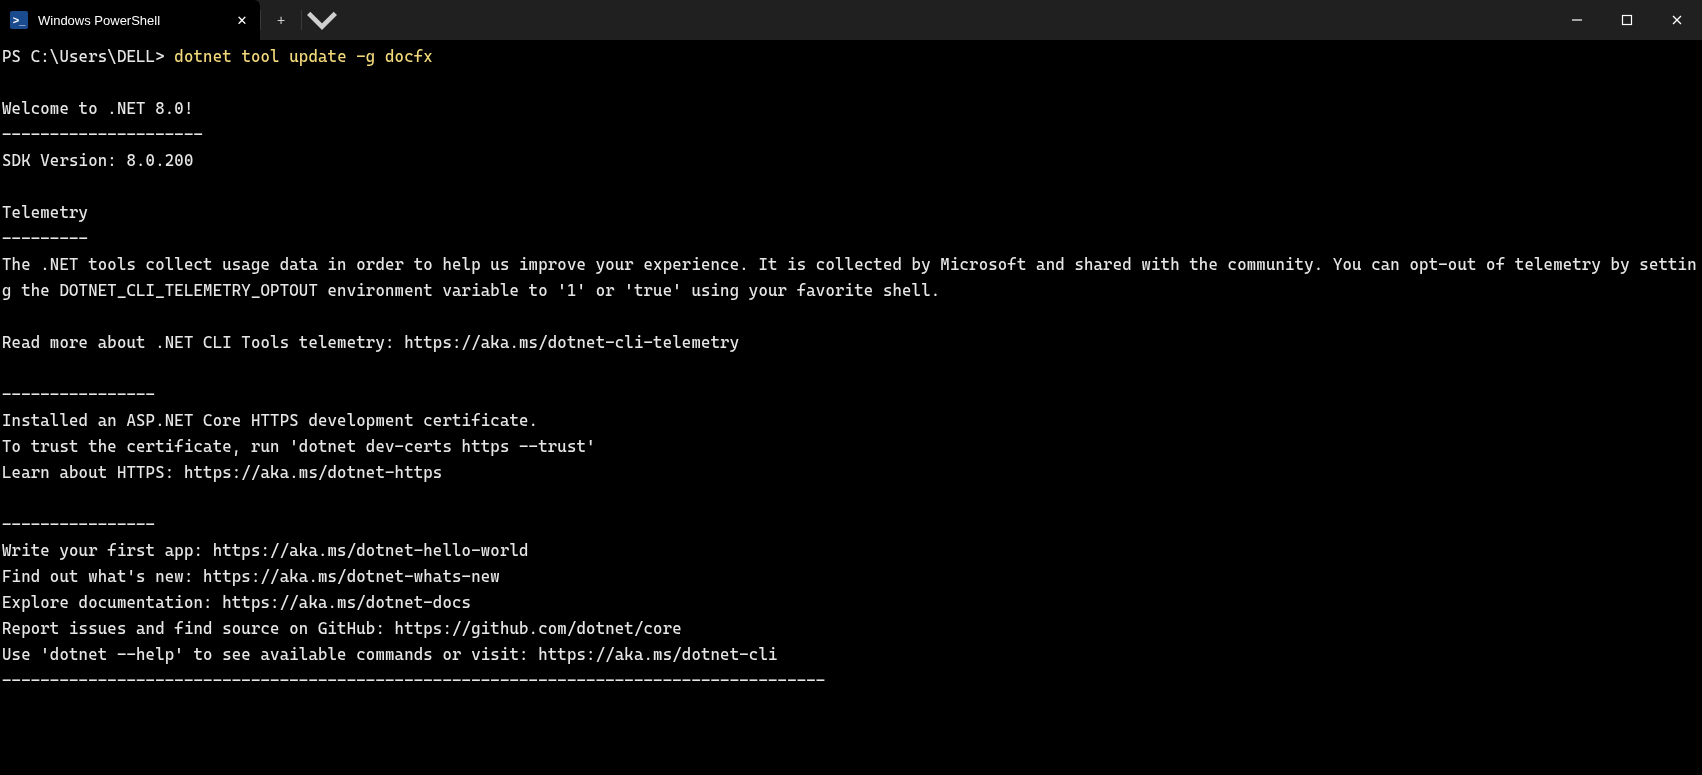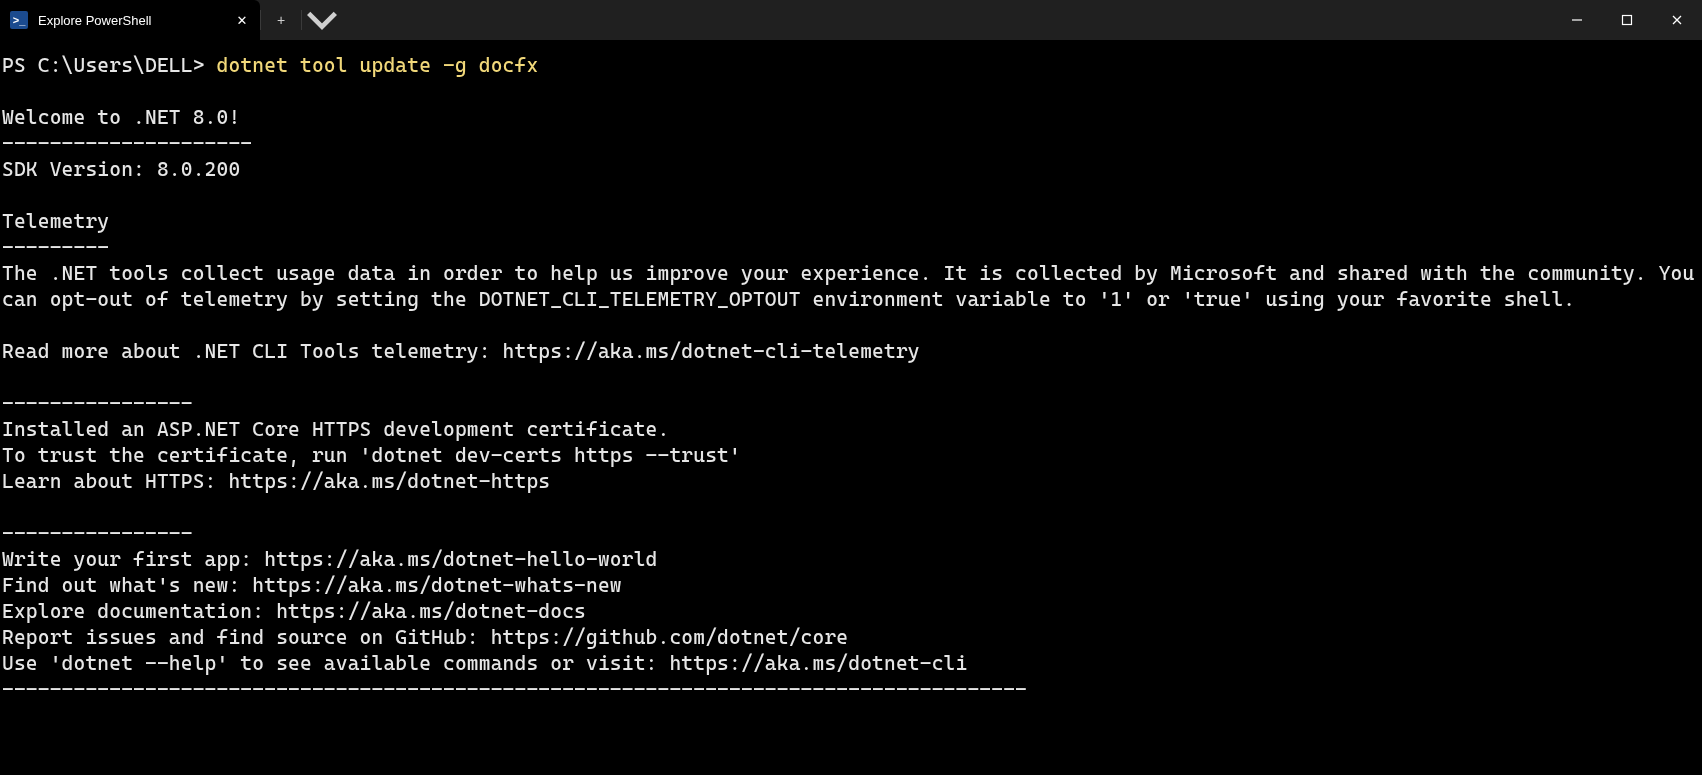--- a/index.html
+++ b/index.html
@@ -75,42 +75,42 @@
   }
   .wc-btn {
     width: 50px; height: 40px;
     display: flex; align-items: center; justify-content: center;
     color: #ffffff;
   }
   .wc-btn svg { width: 12px; height: 12px; }
   .terminal {
     background: #000;
     color: #e6e6e6;
-    font-size: 20px;
+    font-size: 16px;
     line-height: 26px;
-    padding: 12px 2px;
+    padding: 4px 2px;
     white-space: pre-wrap;
     word-break: break-all;
     letter-spacing: 0.2px;
     font-weight: 500;
     height: calc(775px - 40px);
     overflow: hidden;
   }
   .prompt { color: #e6e6e6; }
   .cmd { color: #f1d87a; }
 </style>
 </head>
 <body>
 
 <div class="titlebar">
   <div class="tab">
     <div class="ps-icon">
         <span>&gt;_</span>
       </div>
-    <div class="tab-title">Explore PowerShell</div>
+    <div class="tab-title">Windows PowerShell</div>
     <div class="tab-close">✕</div>
   </div>
   <div class="tab-actions">
     <div class="tab-divider"></div>
     <div class="tab-btn">+</div>
     <div class="tab-divider"></div>
     <div class="tab-btn">
       <svg viewBox="0 0 12 12">
           <path d="M2 4 L6 8 L10 4" stroke="#cfcfcf" stroke-width="1.4" fill="none"></path>
         </svg>

